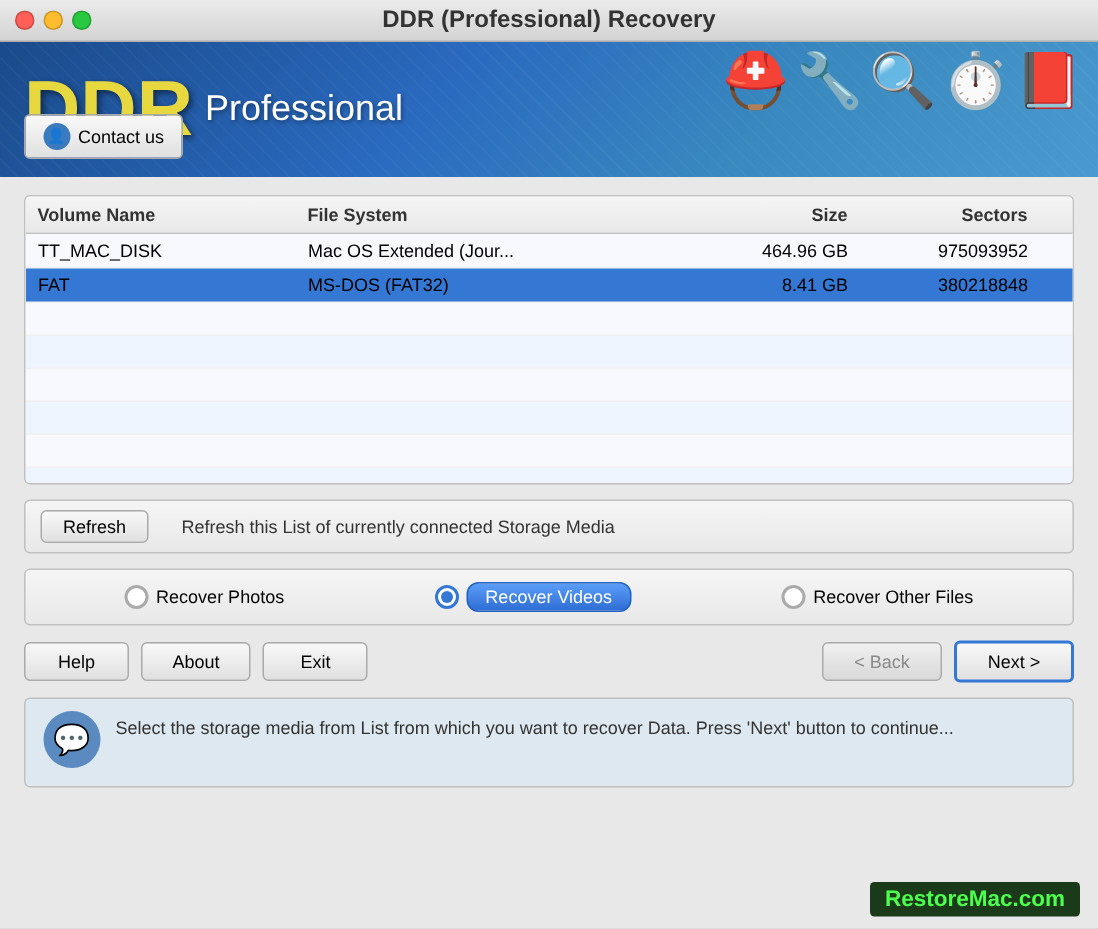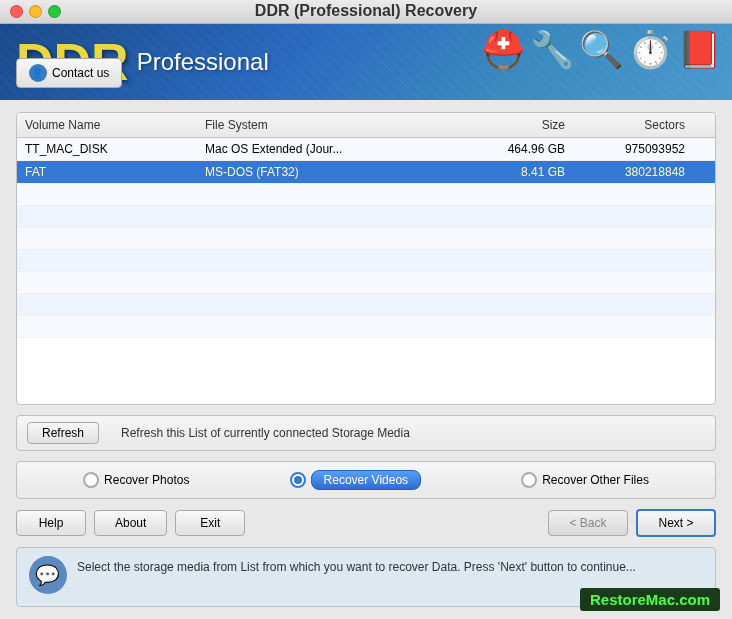--- a/index.html
+++ b/index.html
@@ -139,35 +139,35 @@
     .table-header {
       display: grid;
       grid-template-columns: 180px 260px 100px 120px;
       background: linear-gradient(to bottom, #f5f5f5, #e8e8e8);
       border-bottom: 1px solid #c0c0c0;
       padding: 5px 8px;
     }
     .table-header-cell {
       font-size: 12px;
       color: #333;
-      font-weight: 400;
+      font-weight: 700;
     }
     .table-header-cell.right { text-align: right; }
     .table-body {
-      height: 266px;
+      height: 166px;
       overflow-y: auto;
     }
     .table-row {
       display: grid;
       grid-template-columns: 180px 260px 100px 120px;
       padding: 4px 8px;
       border-bottom: 1px solid #f0f0f0;
     }
     .table-row.normal { background: #f8f8ff; }
-    .table-row.selected { background: #3478d4; color: #fef9c3; }
+    .table-row.selected { background: #3478d4; color: #000000; }
     .table-cell { font-size: 12px; }
     .table-cell.right { text-align: right; }
     .empty-row {
       height: 22px;
       border-bottom: 1px solid #f0f0f0;
     }
     .empty-row.alt { background: #f8f8ff; }
     .empty-row.even { background: #eef5ff; }
 
     

